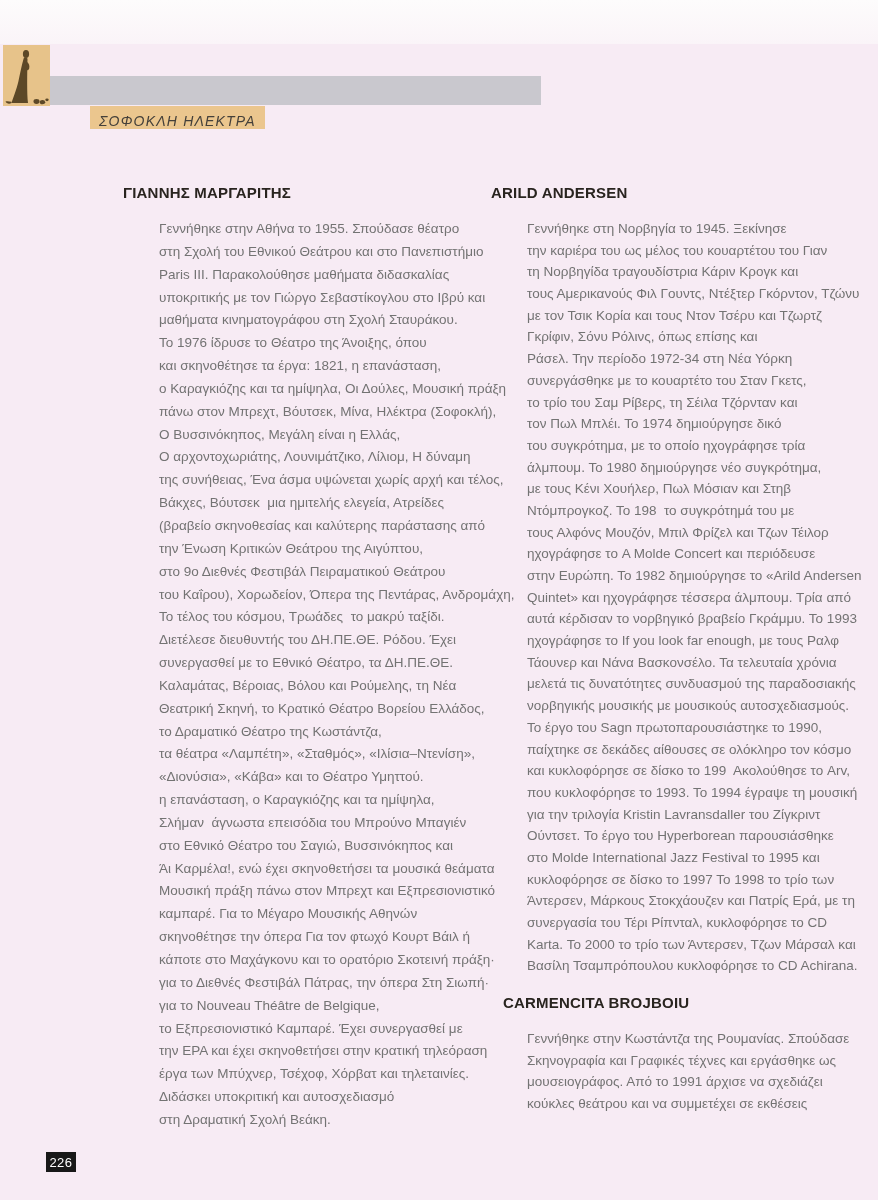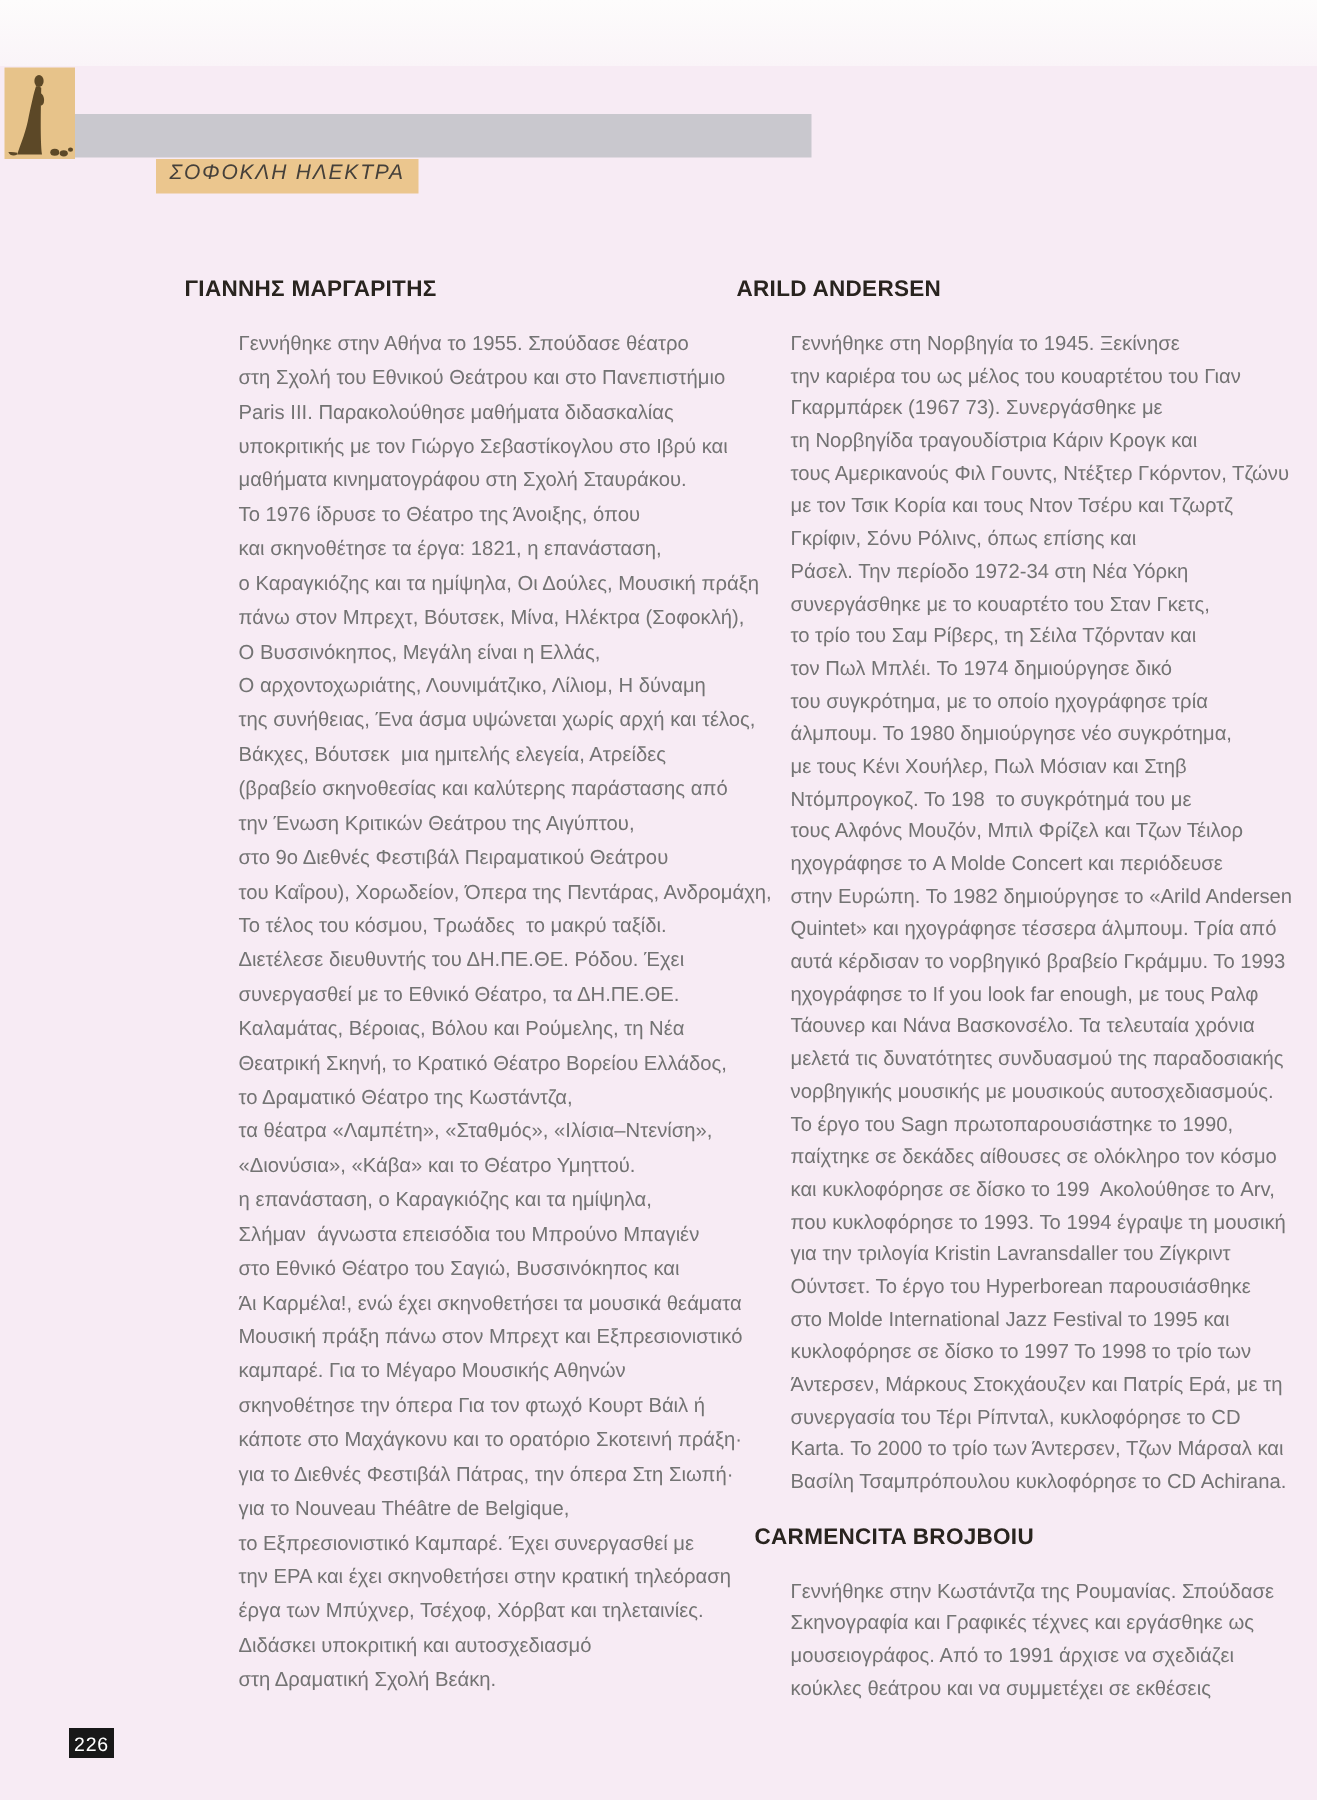--- a/index.html
+++ b/index.html
@@ -19,24 +19,24 @@
     position:absolute; left:3px; top:45px;
     width:47px; height:61px;
     background:#e7c38a;
   }
   .gray-band {
     position:absolute; left:50px; top:76px;
     width:491px; height:29px;
     background:#c9c8ce;
   }
   .title-box {
-    position:absolute; left:104px; top:106px;
+    position:absolute; left:90px; top:106px;
     height:23px;
     background:#ebc68e;
-    display:inline-flex; align-items:flex-start;
+    display:inline-flex; align-items:flex-end;
     padding:0 9px;
   }
   .title-box span {
     font-style:italic;
     font-size:14px;
     letter-spacing:1.2px;
     color:#45403a;
   }
   .col { position:absolute; top:184px; }
   .col-left  { left:123px; width:360px; }
@@ -134,21 +134,20 @@
         <div class="line">Διδάσκει υποκριτική και αυτοσχεδιασμό</div>
         <div class="line">στη Δραματική Σχολή Βεάκη.</div>
       </div>
   </div>
 
   <div class="col col-right">
     <h2 class="heading">ARILD ANDERSEN</h2>
     <div class="body">
         <div class="line">Γεννήθηκε στη Νορβηγία το 1945. Ξεκίνησε</div>
         <div class="line">την καριέρα του ως μέλος του κουαρτέτου του Γιαν</div>
-        <div class="line">Γκαρμπάρεκ (1967 73). Συνεργάσθηκε με</div>
         <div class="line">τη Νορβηγίδα τραγουδίστρια Κάριν Κρογκ και</div>
         <div class="line">τους Αμερικανούς Φιλ Γουντς, Ντέξτερ Γκόρντον, Τζώνυ</div>
         <div class="line">με τον Τσικ Κορία και τους Ντον Τσέρυ και Τζωρτζ</div>
         <div class="line">Γκρίφιν, Σόνυ Ρόλινς, όπως επίσης και</div>
         <div class="line">Ράσελ. Την περίοδο 1972-34 στη Νέα Υόρκη</div>
         <div class="line">συνεργάσθηκε με το κουαρτέτο του Σταν Γκετς,</div>
         <div class="line">το τρίο του Σαμ Ρίβερς, τη Σέιλα Τζόρνταν και</div>
         <div class="line">τον Πωλ Μπλέι. Το 1974 δημιούργησε δικό</div>
         <div class="line">του συγκρότημα, με το οποίο ηχογράφησε τρία</div>
         <div class="line">άλμπουμ. Το 1980 δημιούργησε νέο συγκρότημα,</div>

